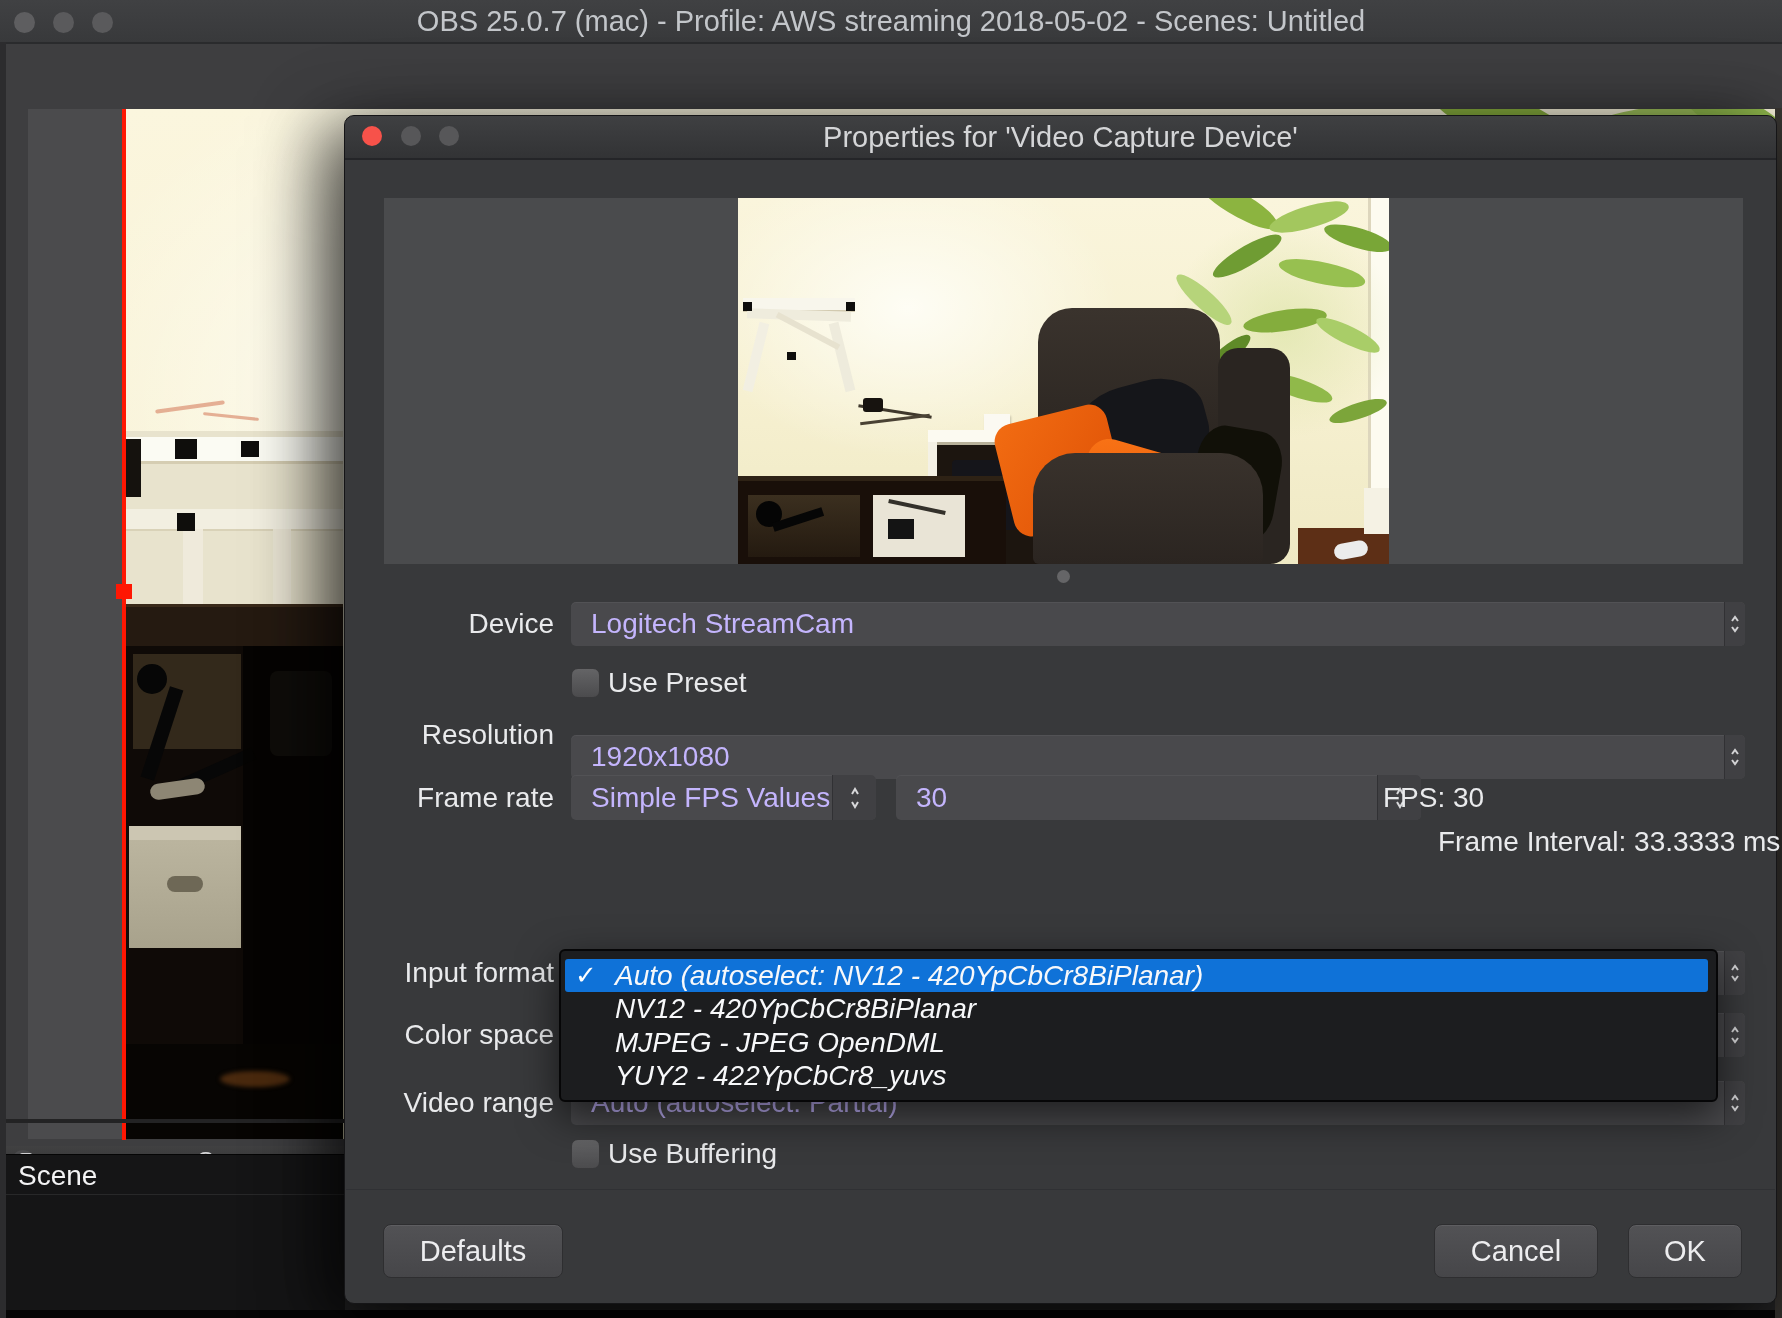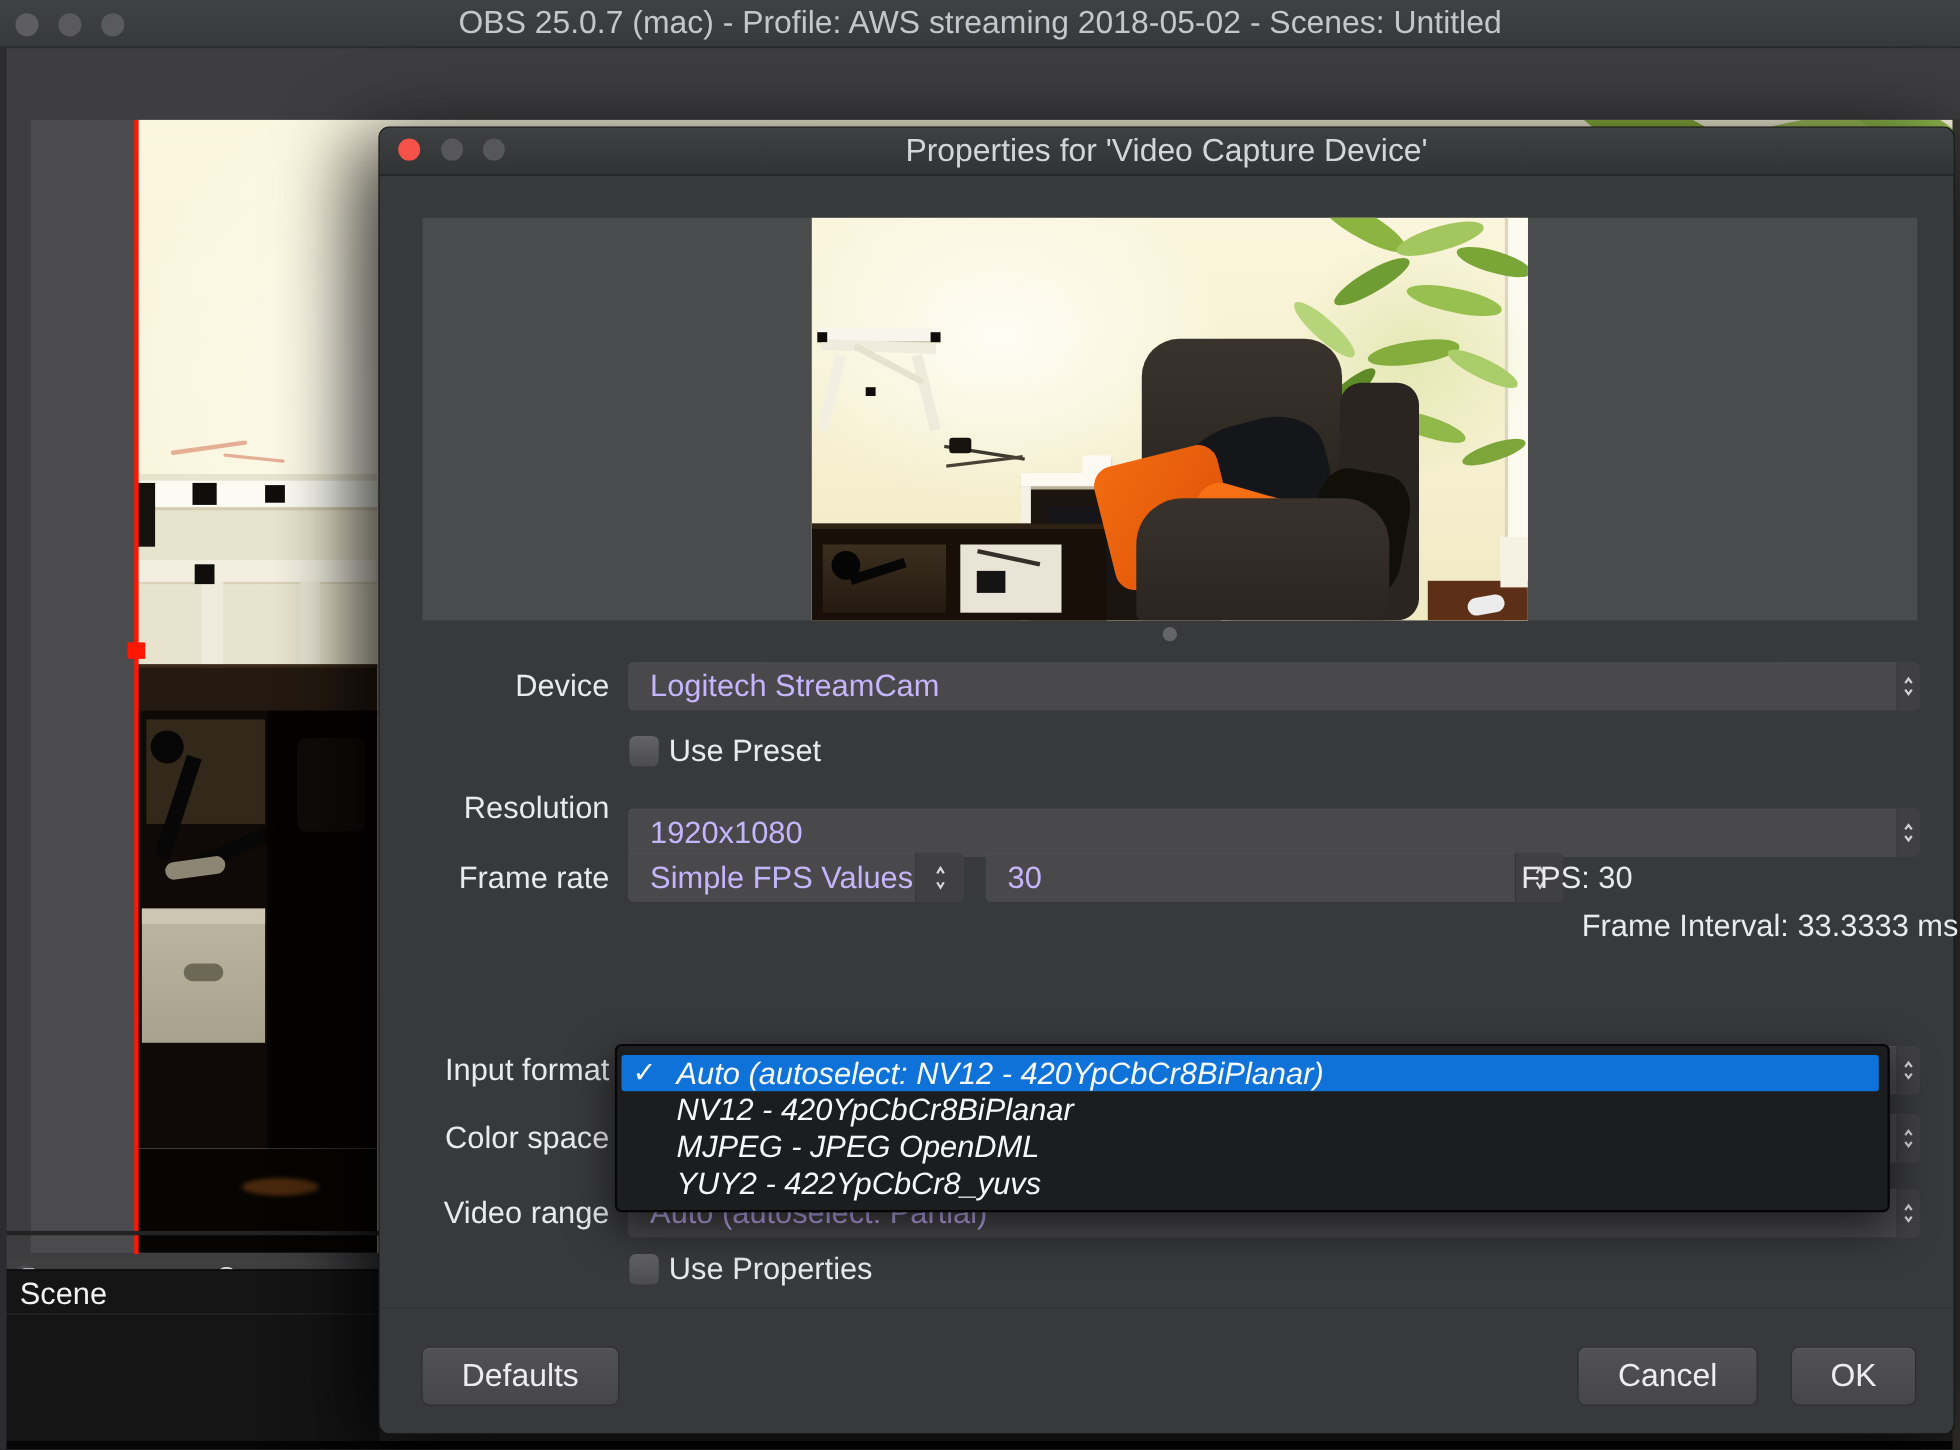--- a/index.html
+++ b/index.html
@@ -312,21 +312,21 @@
       <span class="val">Auto (autoselect: Partial)</span>
       <span class="cap">
         <svg class="chev" width="12" height="22" viewBox="0 0 12 22">
             <polyline points="3,8 6,4 9,8" fill="none" stroke="#d2d2d4" stroke-width="2"></polyline>
             <polyline points="3,14 6,18 9,14" fill="none" stroke="#d2d2d4" stroke-width="2"></polyline>
           </svg>
       </span>
     </div>
 
     <div class="abs chk" style="left:226px;top:1023px;"></div>
-    <div class="abs chk-label lh30" style="left:263px;top:1023px;">Use Properties</div>
+    <div class="abs chk-label lh30" style="left:263px;top:1023px;">Use Buffering</div>
 
     <div class="abs popup">
       <div class="popup-row sel" style="top:8px;">
         <span class="popup-check">✓</span>
         <span class="popup-txt">Auto (autoselect: NV12 - 420YpCbCr8BiPlanar)</span>
       </div>
       <div class="popup-row" style="top:41px;">
         <span class="popup-txt">NV12 - 420YpCbCr8BiPlanar</span>
       </div>
       <div class="popup-row" style="top:75px;">

